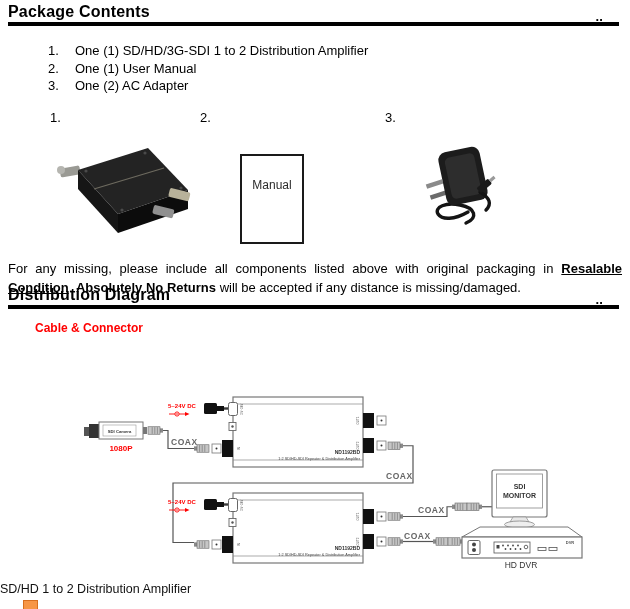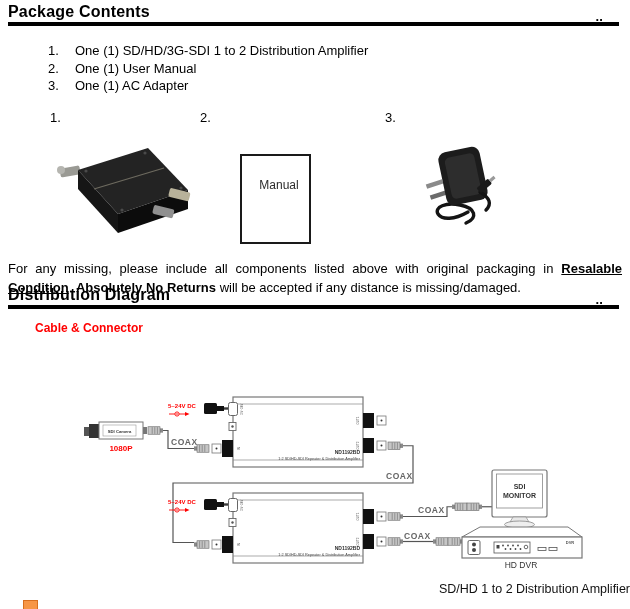--- a/index.html
+++ b/index.html
@@ -8,31 +8,31 @@
   .abs{position:absolute;}
   .rule-heading{position:absolute;left:8px;width:595px;border-bottom:4px solid #000;
     display:flex;justify-content:space-between;align-items:flex-end;
     padding:0 16px 1px 0;font-weight:bold;font-size:16px;letter-spacing:.2px;gap:24px;}
   .rh-dots{font-size:13px;line-height:9px;}
   .pkg-list{position:absolute;left:48px;top:44px;font-size:13px;}
   .pkg-item{display:flex;margin-bottom:4.5px;line-height:13px;}
   .pkg-num{width:27px;flex:0 0 27px;}
   .fig-label{position:absolute;font-size:13px;}
   .manual-box{position:absolute;left:240px;top:154px;width:60px;height:86px;
-    border:2px solid #1a1a1a;background:#fff;text-align:center;padding-left:7px;}
+    border:2px solid #1a1a1a;background:#fff;text-align:center;}
   .manual-box span{display:inline-block;margin-top:22px;font-size:12px;color:#2b2b2b;}
   .returns{position:absolute;left:8px;top:246px;width:614px;font-size:13px;
     line-height:19px;text-align:justify;}
   .bu{font-weight:bold;text-decoration:underline;}
   .b{font-weight:bold;}
   .red-note{position:absolute;left:6px;top:320px;width:606px;color:#FF0000;
     font-weight:bold;font-size:12px;line-height:17px;}
   .red-note .star{font-size:16px;vertical-align:top;position:relative;top:-2px;margin-right:6px;}
   .red-note .l2{margin-left:29px;}
-  .caption{position:absolute;left:0;top:582px;width:630px;text-align:right;
+  .caption{position:absolute;left:0;top:582px;width:630px;text-align:left;
     font-size:12.5px;color:#111;}
   .orange-sq{position:absolute;left:23px;top:600px;width:15px;height:13px;
     background:#F79646;border:1px solid #D86F1F;box-sizing:border-box;}
   svg text{font-family:"Liberation Sans",sans-serif;}
 </style>
 </head>
 <body>
 
 <div id="page">
 
@@ -45,21 +45,21 @@
     <div class="pkg-item">
       <span class="pkg-num">1.</span>
       <span>One (1) SD/HD/3G-SDI 1 to 2 Distribution Amplifier</span>
     </div>
     <div class="pkg-item">
       <span class="pkg-num">2.</span>
       <span>One (1) User Manual</span>
     </div>
     <div class="pkg-item">
       <span class="pkg-num">3.</span>
-      <span>One (1) AC Adapter</span>
+      <span>One (2) AC Adapter</span>
     </div>
   </div>
 
   <span class="fig-label" style="left:50px;top:110px;">1.</span>
   <span class="fig-label" style="left:200px;top:110px;">2.</span>
   <span class="fig-label" style="left:385px;top:110px;">3.</span>
 
   <svg class="abs" style="left:52px;top:130px;" width="140" height="114" viewBox="0 0 140 114">
     <g>
       <rect x="8" y="37" width="20" height="9" rx="2" fill="#9a9a94" transform="rotate(-10 18 41)"></rect>

